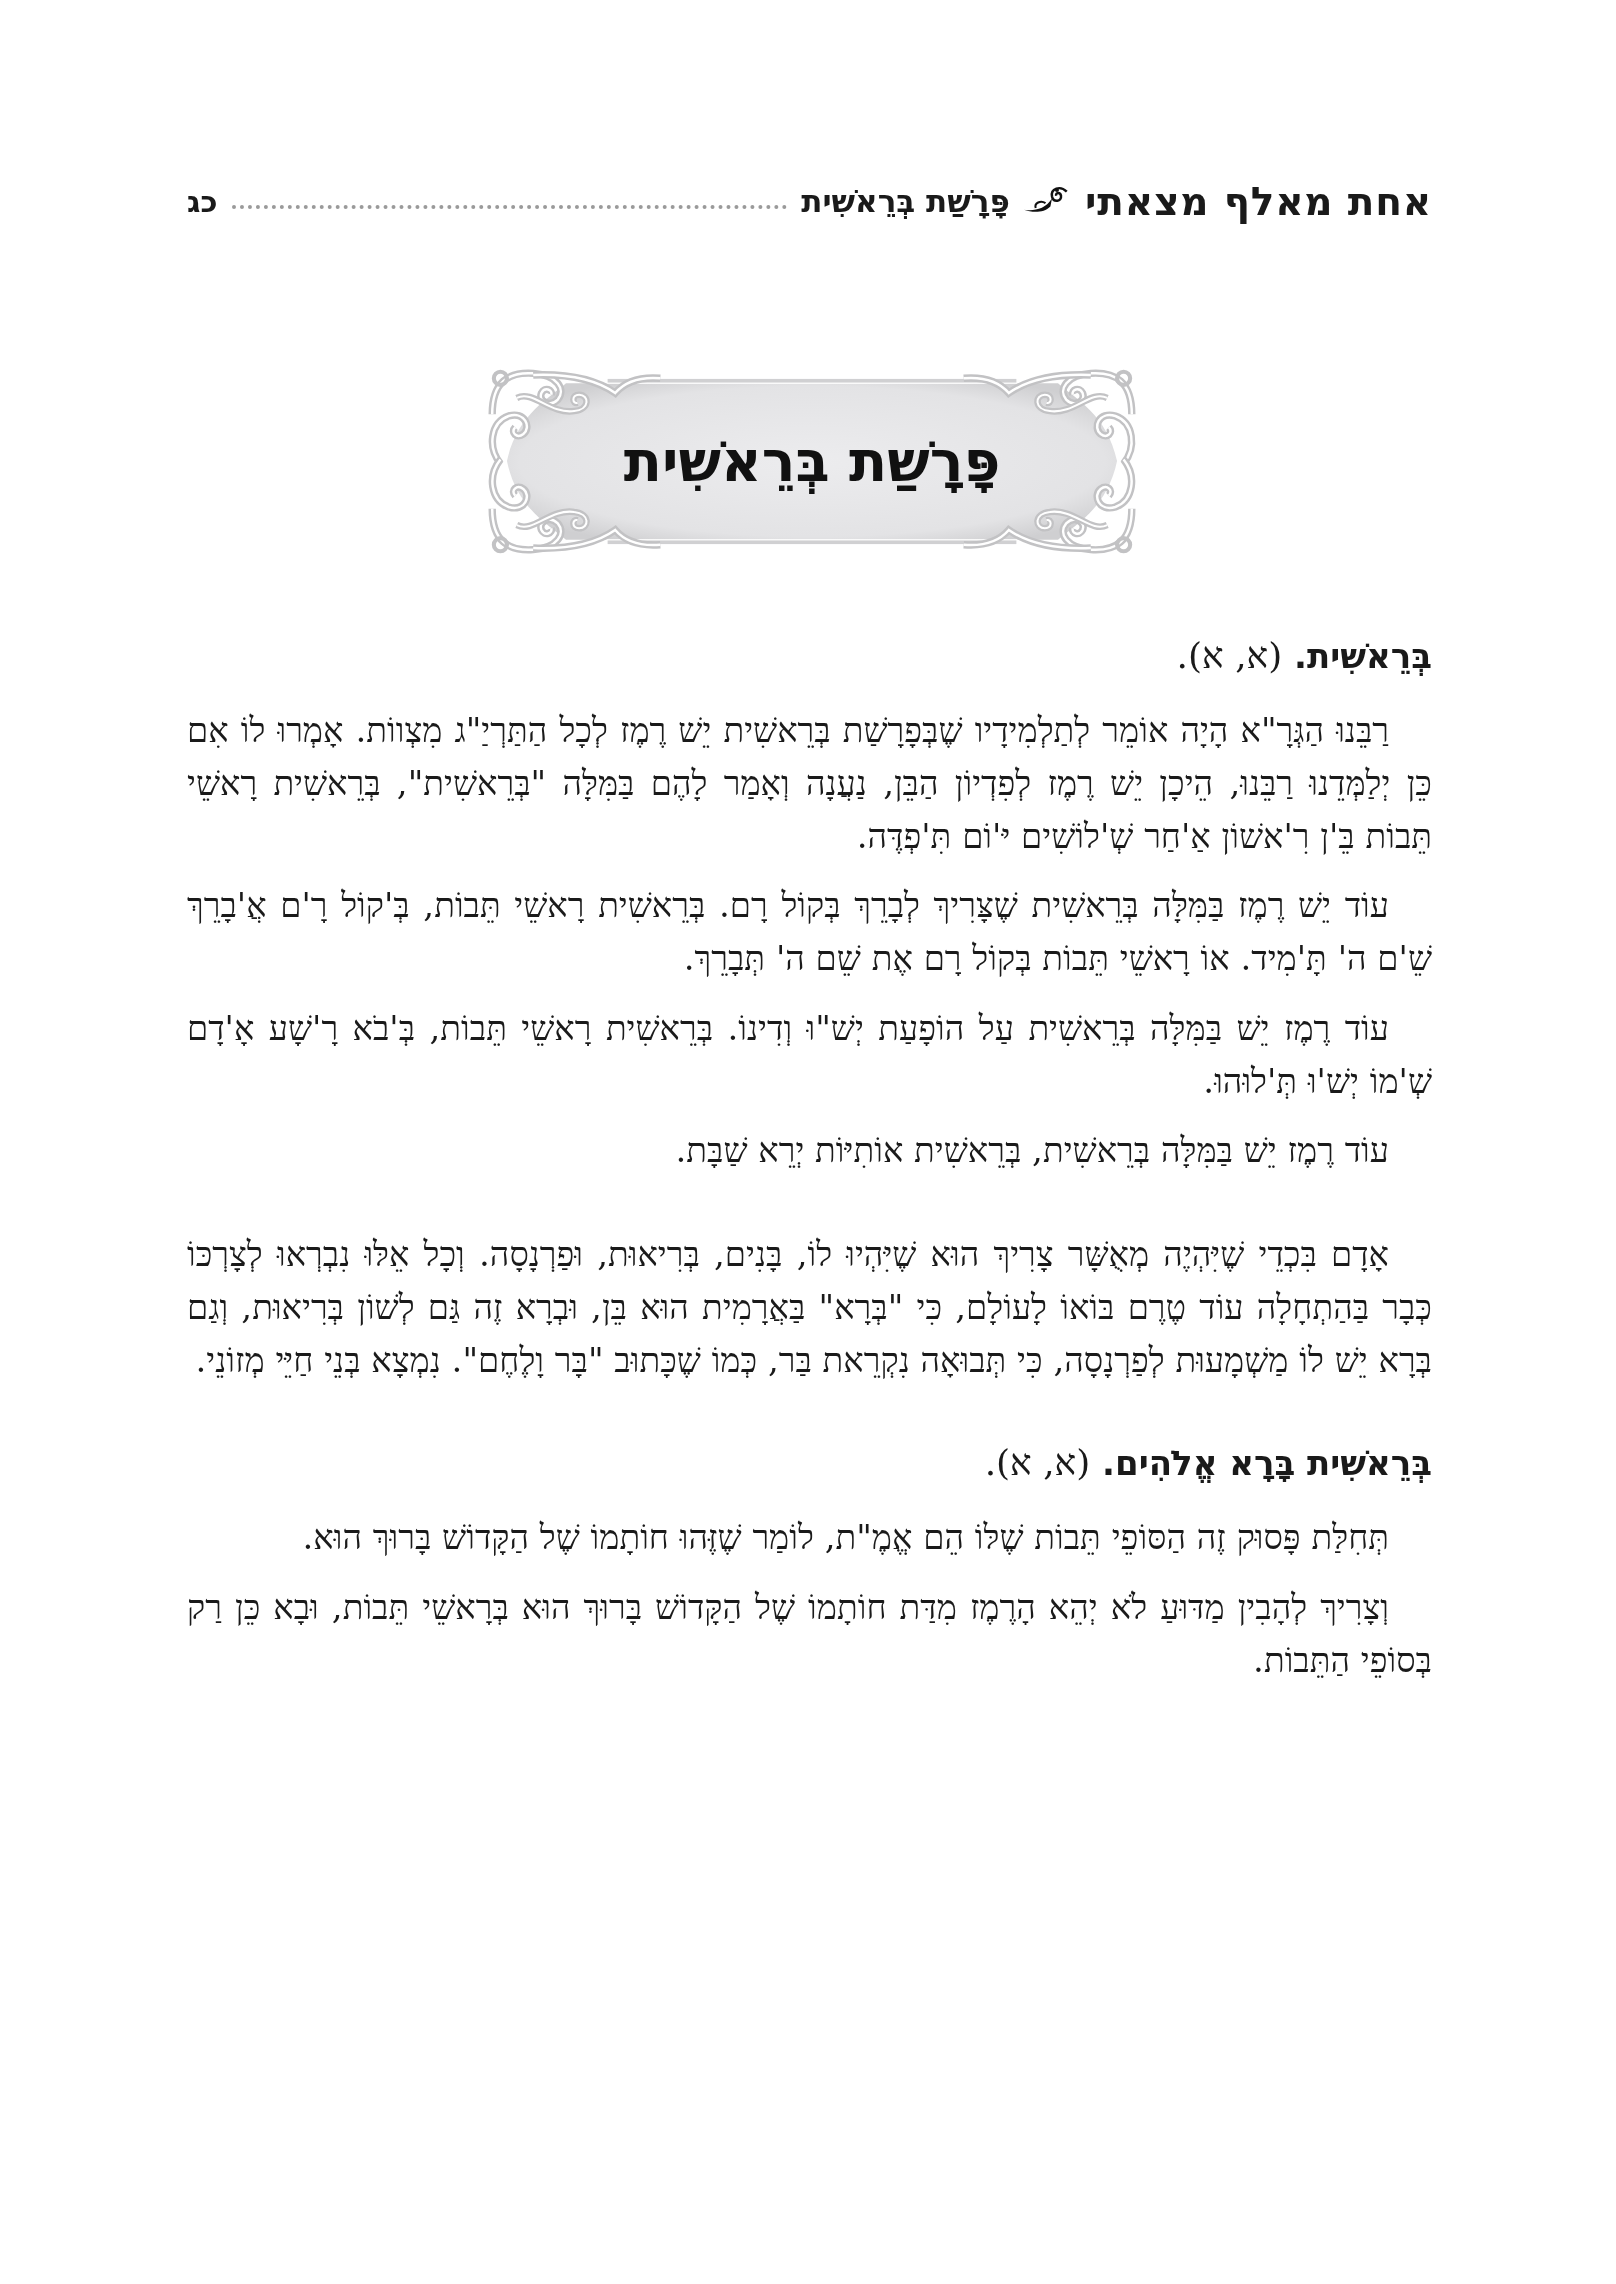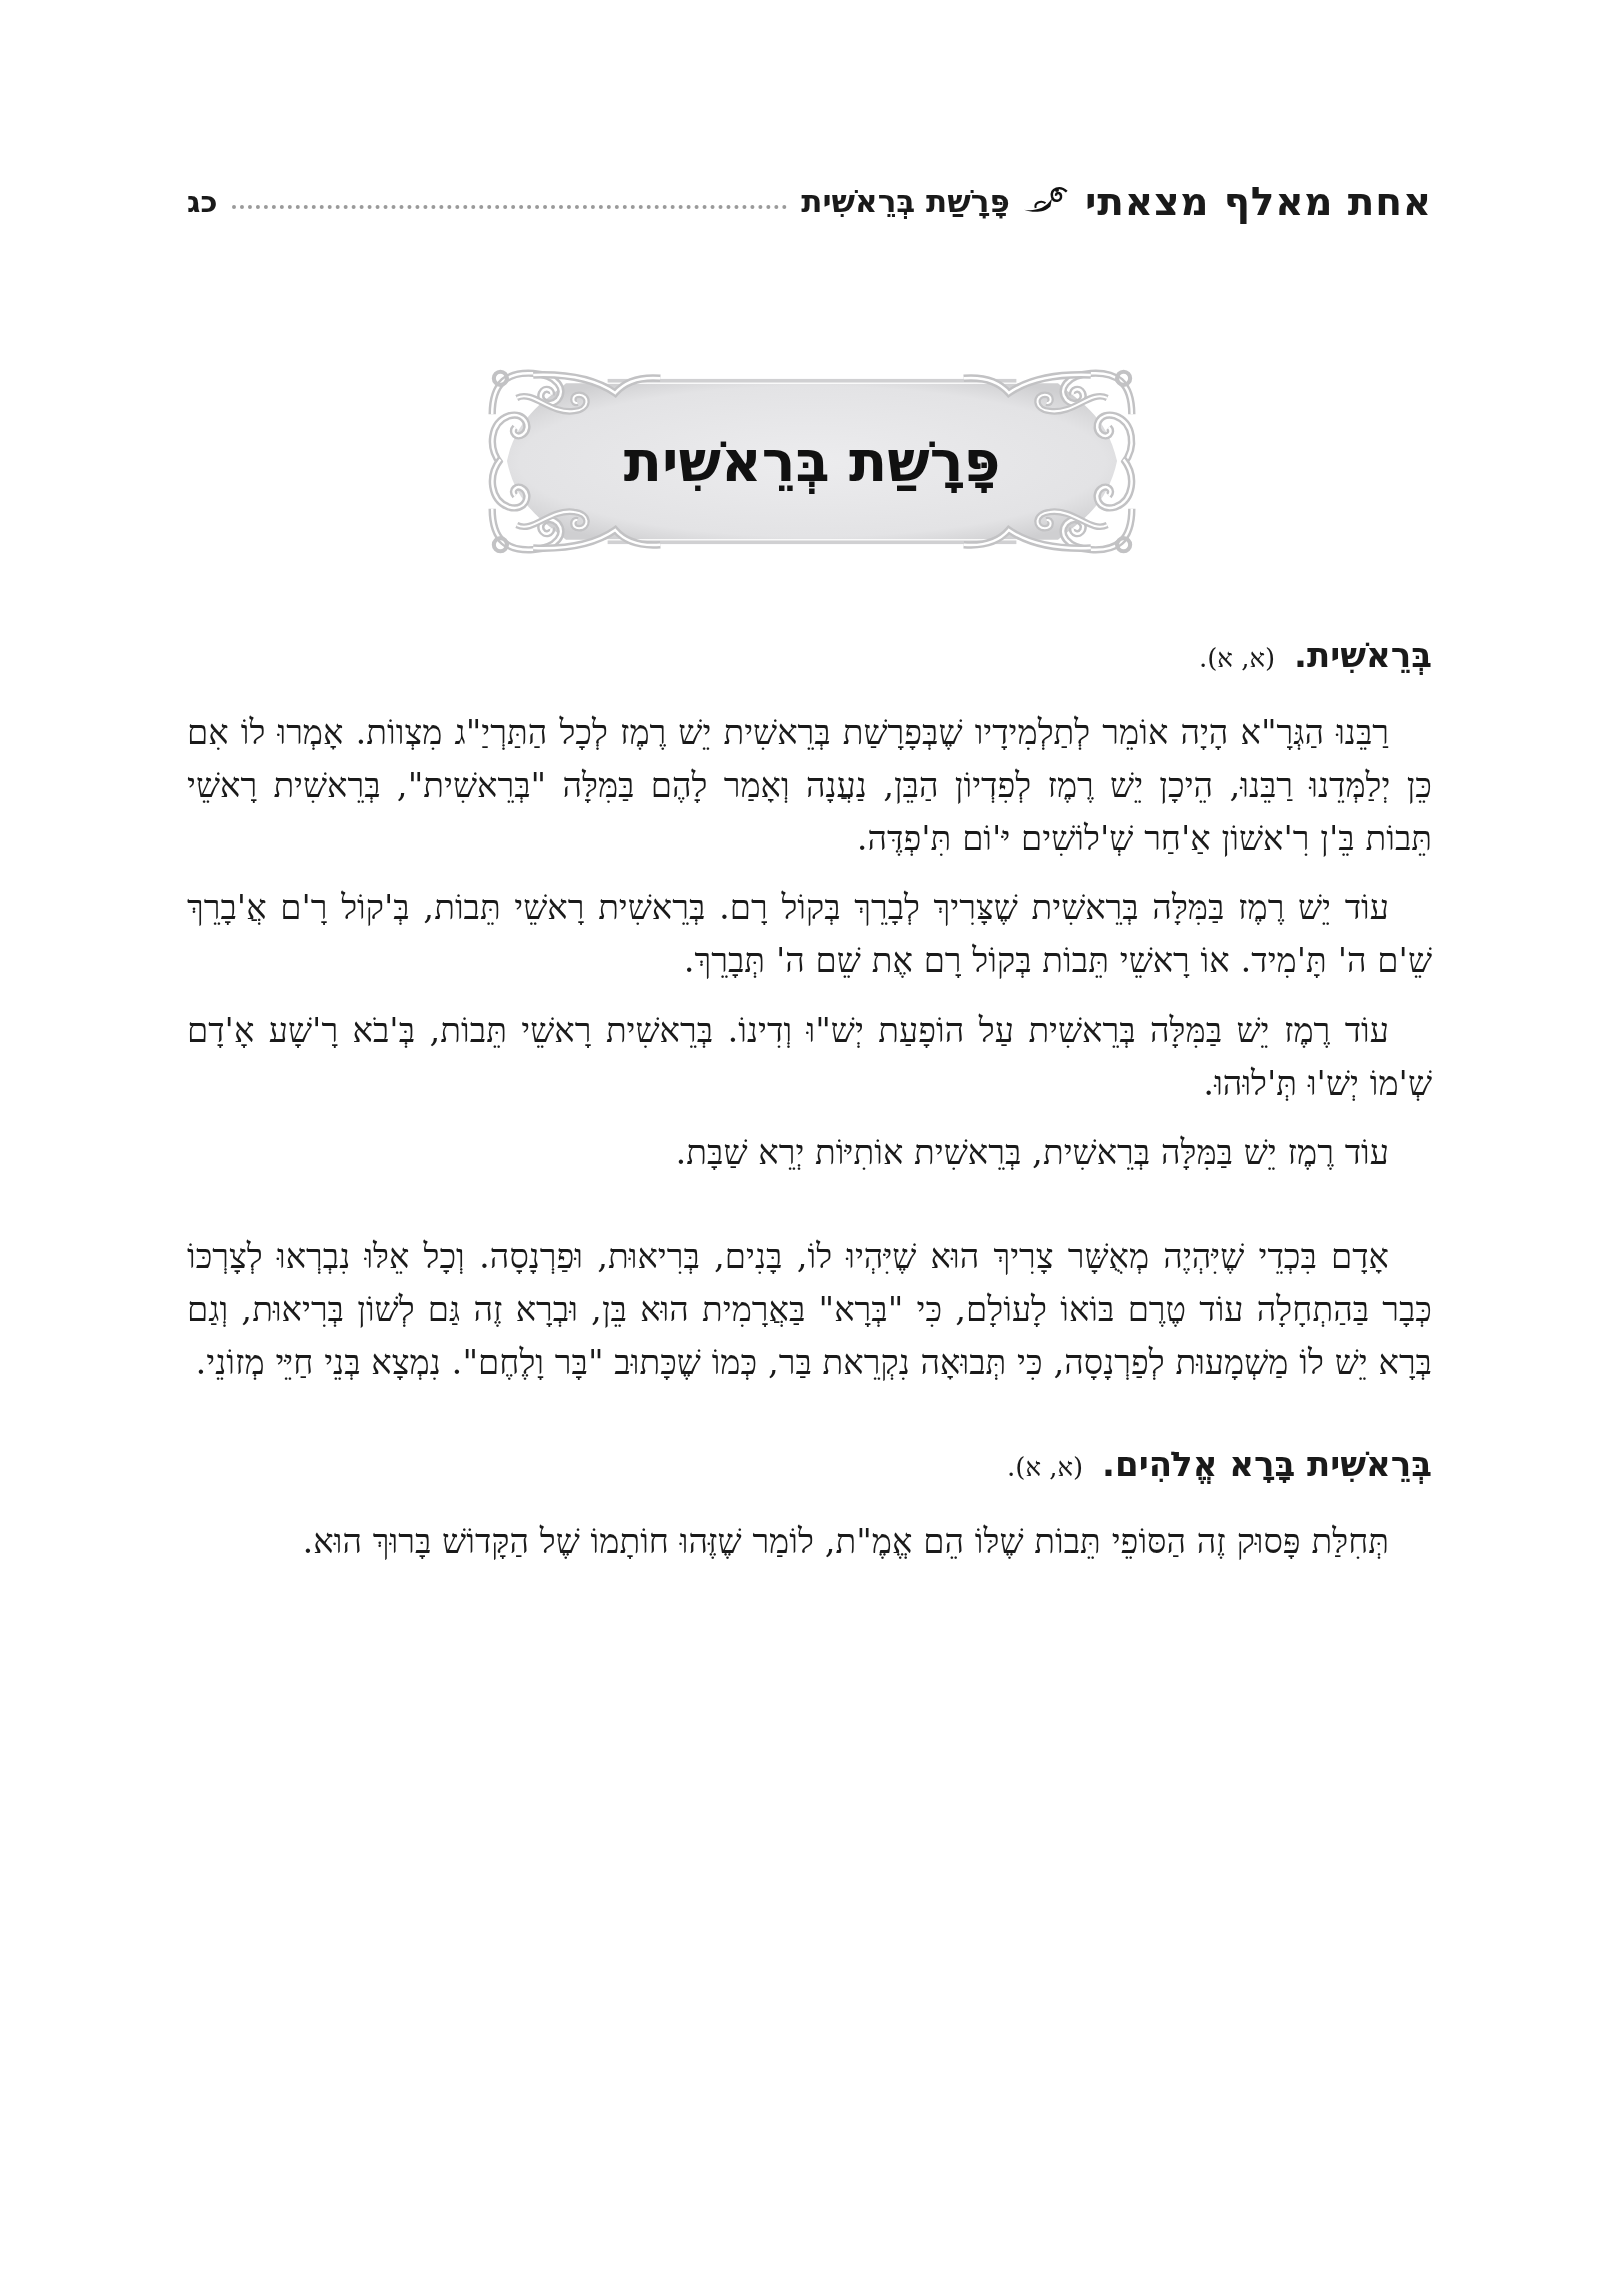--- a/index.html
+++ b/index.html
@@ -41,21 +41,21 @@
     direction: rtl; text-align: justify;
     font-size: 34px; line-height: 53px;
   }
   .section { margin-bottom: 51px; }
   .section-head {
     font-family: "DejaVu Sans", "Liberation Sans", sans-serif;
     font-weight: bold; font-size: 34px; margin: 0 0 23px 0; line-height: 49px;
   }
   .section-head .ref {
     font-family: "DejaVu Serif", "Liberation Serif", serif;
-    font-weight: normal; font-size: 26px; margin-right: 7px;
+    font-weight: normal; font-size: 36px; margin-right: 0;
   }
   .para { text-indent: 43px; margin: 0 0 16.4px 0; }
   .para:last-child { margin-bottom: 0; }
 </style>
 </head>
 <body>
 
 <div class="running-header">
   <span class="rh-book">אחת מאלף מצאתי</span>
   <span class="rh-ornament">
@@ -120,16 +120,17 @@
   <div class="section">
     <p class="para">אָדָם בִּכְדֵי שֶׁיִּהְיֶה מְאֻשָּׁר צָרִיךְ הוּא שֶׁיִּהְיוּ לוֹ, בָּנִים, בְּרִיאוּת, וּפַרְנָסָה. וְכָל אֵלּוּ נִבְרְאוּ לְצָרְכּוֹ כְּבָר בַּהַתְחָלָה עוֹד טֶרֶם בּוֹאוֹ לָעוֹלָם, כִּי "בְּרָא" בַּאֲרָמִית הוּא בֵּן, וּבְרָא זֶה גַּם לְשׁוֹן בְּרִיאוּת, וְגַם בְּרָא יֵשׁ לוֹ מַשְׁמָעוּת לְפַרְנָסָה, כִּי תְּבוּאָה נִקְרֵאת בַּר, כְּמוֹ שֶׁכָּתוּב "בָּר וָלֶחֶם". נִמְצָא בְּנֵי חַיֵּי מְזוֹנֵי.</p>
   </div>
 
   <div class="section">
     <div class="section-head">
       <span>בְּרֵאשִׁית בָּרָא אֱלֹהִים.</span>
       <span class="ref">(א, א).</span>
     </div>
     <p class="para">תְּחִלַּת פָּסוּק זֶה הַסּוֹפֵי תֵּבוֹת שֶׁלּוֹ הֵם אֱמֶ"ת, לוֹמַר שֶׁזֶּהוּ חוֹתָמוֹ שֶׁל הַקָּדוֹשׁ בָּרוּךְ הוּא.</p>
+    <p class="para">וְצָרִיךְ לְהָבִין מַדּוּעַ לֹא יְהֵא הָרֶמֶז מִדַּת חוֹתָמוֹ שֶׁל הַקָּדוֹשׁ בָּרוּךְ הוּא בְּרָאשֵׁי תֵּבוֹת, וּבָא כֵּן רַק בְּסוֹפֵי הַתֵּבוֹת.</p>
   </div>
 
 </div>
 
 
 </body></html>

